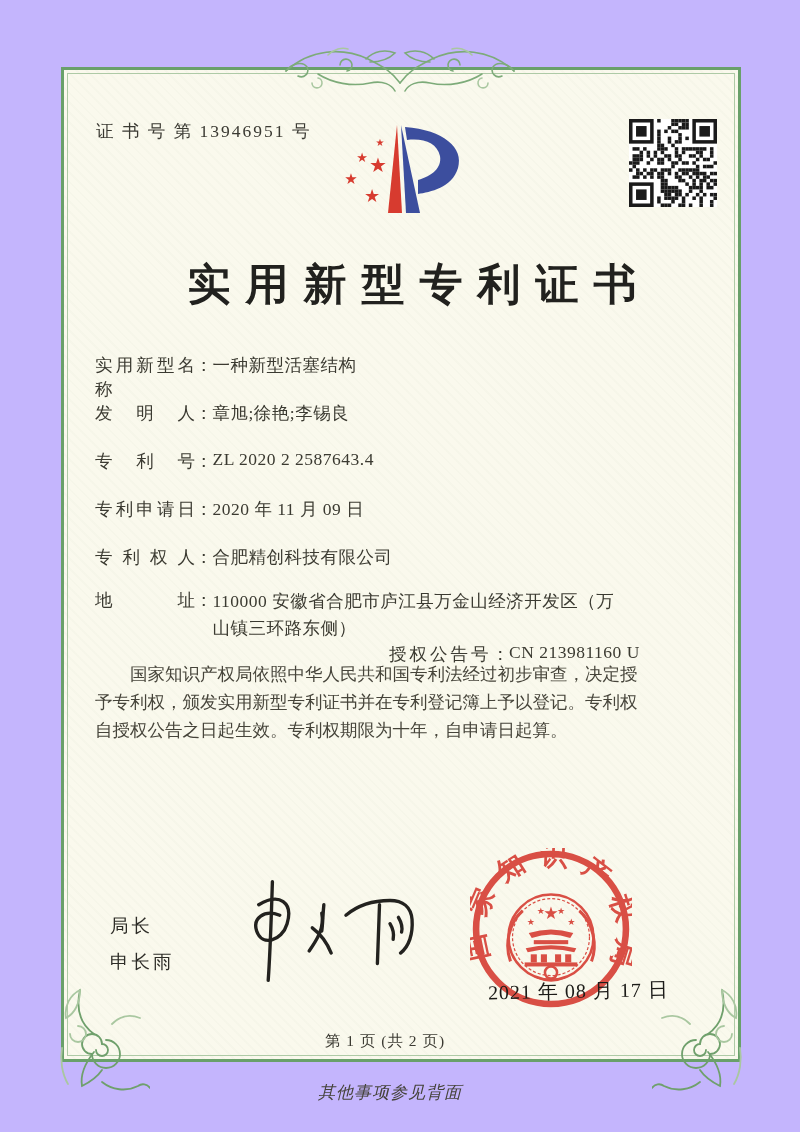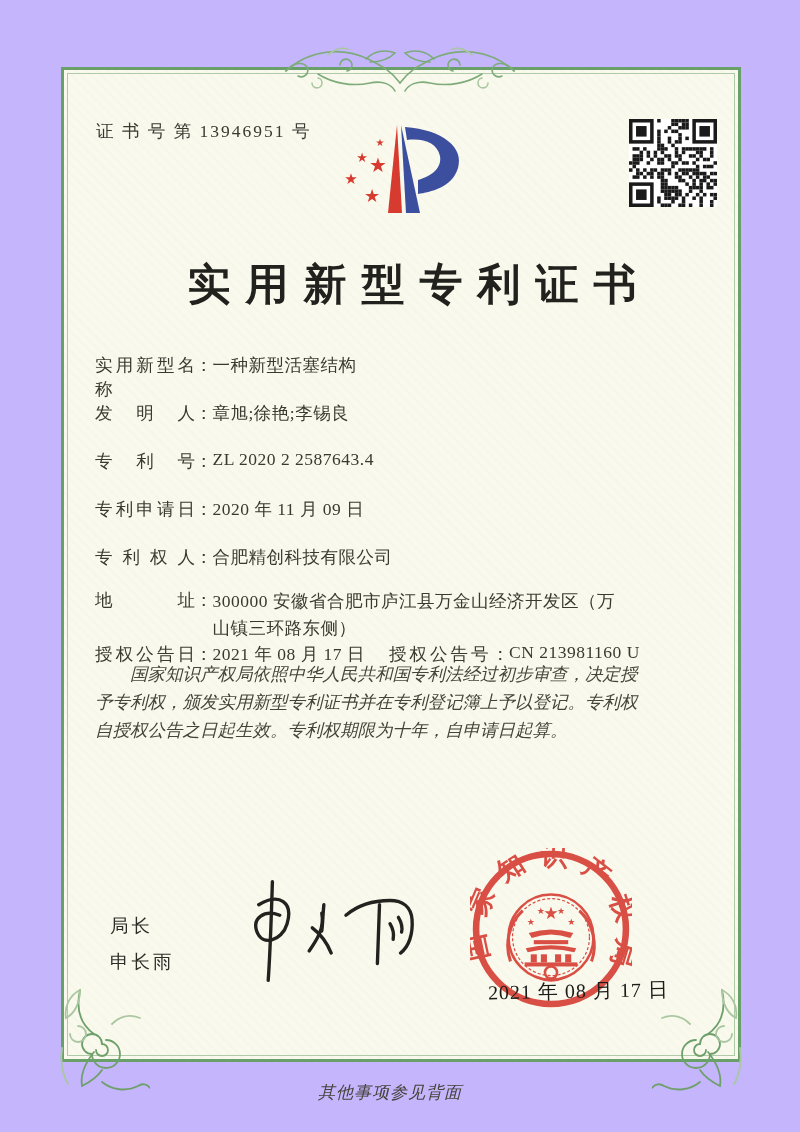--- a/index.html
+++ b/index.html
@@ -33,21 +33,20 @@
   .field-row{position:absolute;left:95px;width:620px;font-size:17.5px;color:#3b3a31;margin-top:12px;}
   .flabel{display:inline-block;width:100px;text-align:justify;text-align-last:justify;vertical-align:top;}
   .fcolon{display:inline-block;vertical-align:top;}
   .fvalue{display:inline-block;vertical-align:top;letter-spacing:.5px;}
   .fvalue.wrap{max-width:404px;line-height:27px;}
   .grant-group{position:absolute;top:0;left:0;white-space:nowrap;}
   .grant-group.second{left:294px;}
   .paras{
     position:absolute;left:95px;top:660px;width:558px;
     font-size:17.5px;line-height:28px;color:#46443a;
-    font-style:italic;
   }
   .paras p{margin:0;text-indent:2em;}
   .signer{
     position:absolute;left:110px;top:908px;
     font-family:"Liberation Sans","DejaVu Sans",sans-serif;
     font-size:18.5px;letter-spacing:3px;color:#2d2c27;line-height:36px;
   }
   .signature{position:absolute;left:222px;top:872px;}
   .seal{position:absolute;left:470px;top:848px;}
   .seal-date{
@@ -347,26 +346,23 @@
   <div class="field-row" style="top:437px">
     <span class="flabel">专利号</span><span class="fcolon">：</span><span class="fvalue">ZL 2020 2 2587643.4</span>
   </div>
   <div class="field-row" style="top:485px">
     <span class="flabel">专利申请日</span><span class="fcolon">：</span><span class="fvalue">2020 年 11 月 09 日</span>
   </div>
   <div class="field-row" style="top:533px">
     <span class="flabel">专利权人</span><span class="fcolon">：</span><span class="fvalue">合肥精创科技有限公司</span>
   </div>
   <div class="field-row" style="top:576px">
-    <span class="flabel">地址</span><span class="fcolon">：</span><span class="fvalue wrap">300000  安徽省合肥市庐江县万金山经济开发区（万山镇三环路东侧）</span>
+    <span class="flabel">地址</span><span class="fcolon">：</span><span class="fvalue wrap">110000  安徽省合肥市庐江县万金山经济开发区（万山镇三环路东侧）</span>
   </div>
   <div class="field-row" style="top:630px;height:24px">
-    <span class="grant-group">
-      <span class="flabel">授权公告日</span><span class="fcolon">：</span><span class="fvalue">2021 年 08 月 17 日</span>
-    </span>
     <span class="grant-group second">
       <span style="letter-spacing:3px">授权公告号</span><span class="fcolon">：</span><span class="fvalue">CN 213981160 U</span>
     </span>
   </div>
 
   <div class="paras">
     <p>国家知识产权局依照中华人民共和国专利法经过初步审查，决定授予专利权，颁发实用新型专利证书并在专利登记簿上予以登记。专利权自授权公告之日起生效。专利权期限为十年，自申请日起算。</p>
   </div>
 
   <div class="signer">
@@ -420,20 +416,21 @@
         <rect x="60" y="105" width="6" height="8"></rect>
           <rect x="70" y="105" width="6" height="8"></rect>
         <rect x="84" y="105" width="6" height="8"></rect>
           <rect x="94" y="105" width="6" height="8"></rect>
         <rect x="54" y="113" width="52" height="4"></rect>
       </g>
     </g>
   </svg>
   <div class="seal-date">2021 年 08 月 17 日</div>
 
+  <div class="page-no">第 1 页 (共 2 页)</div>
 
   <svg class="orn bottom-left" width="100" height="112" viewBox="0 0 100 112">
     <g stroke="#6fa06c" fill="none" stroke-width="1.8" stroke-linecap="round">
       <path d="M56,54 a14,14 0 1 1 -14,14 a10,10 0 1 1 10,-10 a6,6 0 1 1 -6,6"></path>
       <path d="M30,4 C26,22 30,38 44,48"></path>
       <path d="M30,4 C20,9 14,20 16,32 C24,28 30,18 30,4 Z" stroke="#a9c7a0"></path>
       <path d="M44,66 C36,76 30,88 32,100 C40,96 48,90 52,84"></path>
       <path d="M52,96 C62,104 76,106 88,100 C92,97 97,98 100,102"></path>
       <path d="M20,48 a8,8 0 1 0 8,-8" stroke="#a9c7a0"></path>
       <path d="M62,38 C70,30 80,28 90,32" stroke="#a9c7a0"></path>

